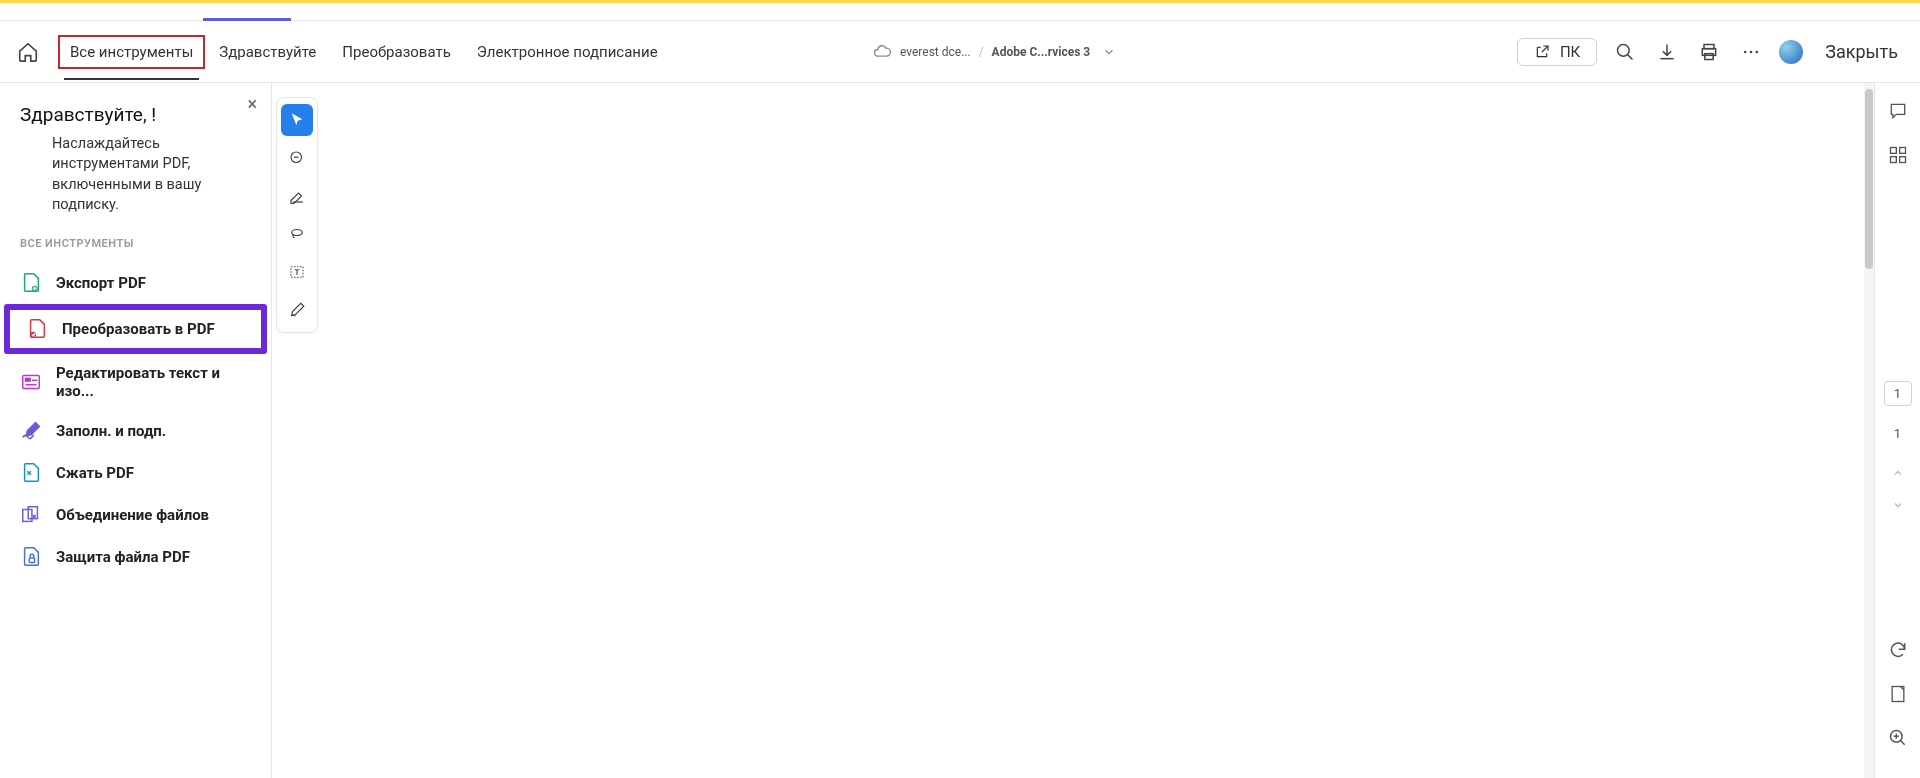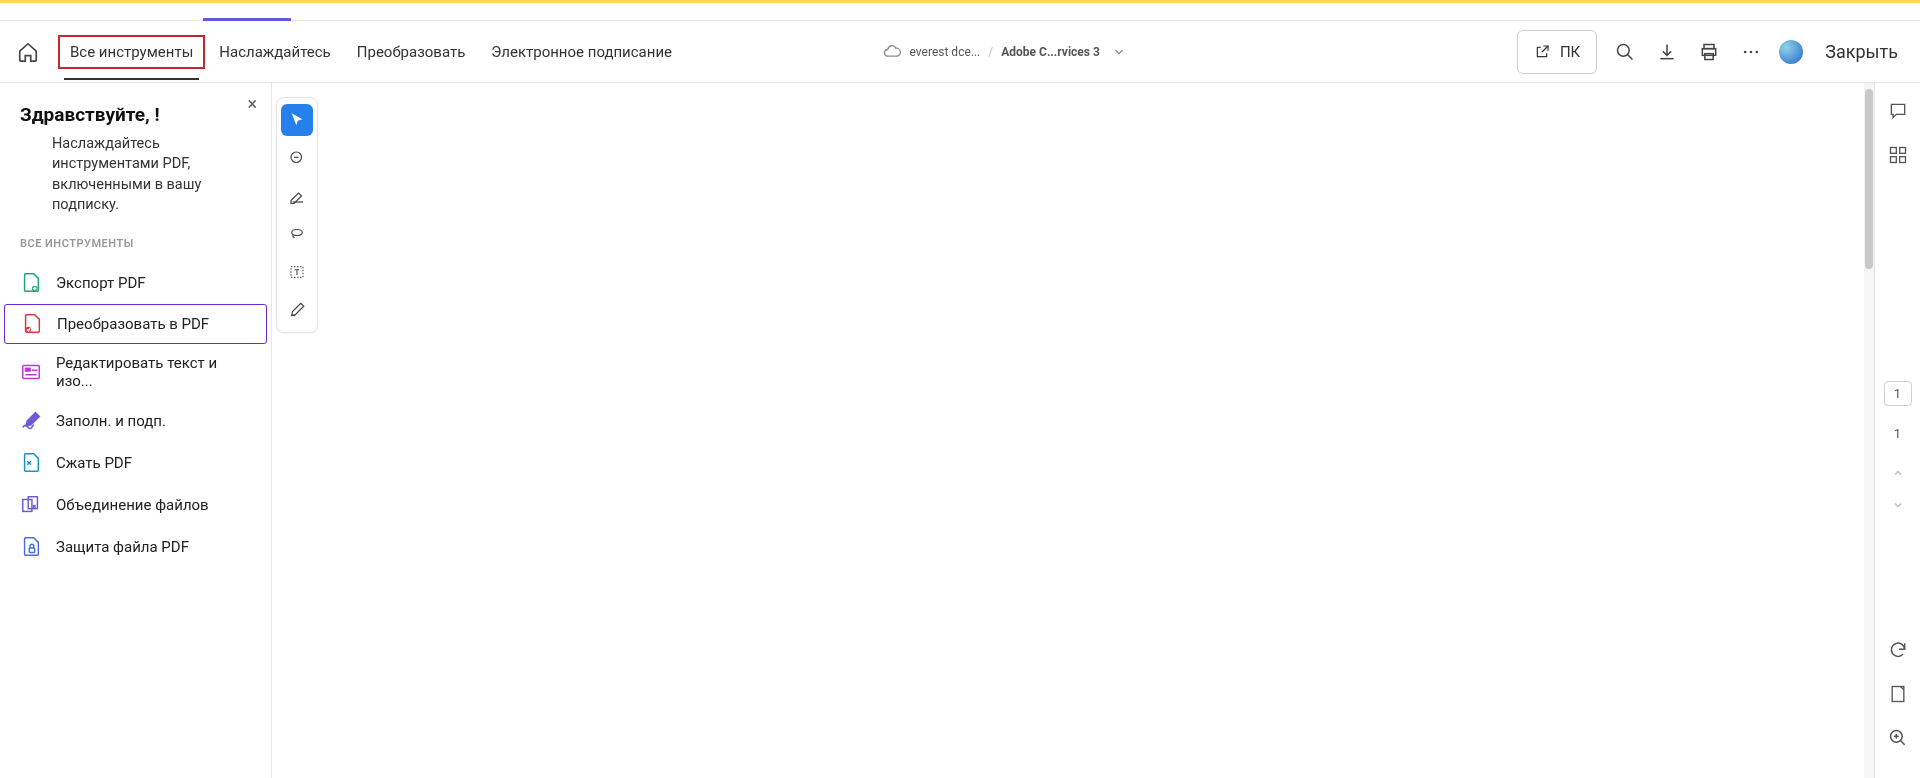--- a/index.html
+++ b/index.html
@@ -19,34 +19,34 @@
 .menu-item.highlighted { border: 2px solid #c1272d; padding: 6px 10px; }
 .menu-item.active::after { content: ""; position: absolute; left: 4px; right: 4px; bottom: -13px; height: 2px; background: #333; }
 
 .doc-info { display: flex; align-items: center; gap: 8px; margin-left: auto; margin-right: auto; font-size: 12px; color: #555; }
 .cloud-icon { color: #888; }
 .doc-sep { color: #bbb; }
 .doc-title { font-weight: 700; }
 .doc-chevron { color: #888; margin-left: 4px; }
 
 .right-controls { display: flex; align-items: center; gap: 14px; margin-left: auto; }
-.pill-btn { border: 1px solid #d0d0d0; height: 44px; padding: 0 16px; display: flex; align-items: center; gap: 10px; border-radius: 6px; font-size: 15px; cursor: pointer; color: #333; }
+.pill-btn { border: 1px solid #d0d0d0; height: 28px; padding: 0 16px; display: flex; align-items: center; gap: 10px; border-radius: 6px; font-size: 15px; cursor: pointer; color: #333; }
 .icon-btn { width: 28px; height: 28px; display: flex; align-items: center; justify-content: center; color: #444; cursor: pointer; }
 .avatar { width: 24px; height: 24px; border-radius: 50%; background: radial-gradient(circle at 30% 30%, #8fd3e8, #2566c7); display: inline-block; }
 .close-link { font-size: 18px; color: #333; cursor: pointer; padding: 0 8px; }
 
 .main-layout { display: flex; height: calc(778px - 3px - 18px - 62px); }
 
 .sidebar { width: 272px; border-right: 1px solid #e6e6e6; padding: 20px 0 0 0; position: relative; }
 .sidebar .close-panel { position: absolute; top: 10px; right: 14px; color: #666; font-size: 18px; cursor: pointer; }
-.sidebar h2 { font-size: 19px; font-weight: 700; padding: 0 20px 8px 20px; color: #111; }
+.sidebar h2 { font-size: 19px; font-weight: 400; padding: 0 20px 8px 20px; color: #111; }
 .sidebar .desc { font-size: 14.5px; color: #333; padding: 0 20px 22px 20px; line-height: 1.4; margin-left: 32px; }
 .sidebar .section-label { font-size: 11px; letter-spacing: 0.5px; color: #999; font-weight: 600; text-transform: uppercase; padding: 0 20px 12px 20px; }
-.tool-item { display: flex; align-items: center; gap: 14px; padding: 10px 20px; font-size: 15px; color: #222; cursor: pointer; }
-.tool-item.highlighted { border: 1px solid #6d28d9; border-radius: 3px; margin: 0 4px; padding: 8px 16px; }
+.tool-item { display: flex; align-items: center; gap: 14px; padding: 10px 20px; font-size: 15px; color: #222; cursor: pointer; font-weight: bold; }
+.tool-item.highlighted { border: 6px solid #6d28d9; border-radius: 3px; margin: 0 4px; padding: 8px 16px; }
 .tool-icon { width: 22px; height: 22px; display: flex; align-items: center; justify-content: center; flex-shrink: 0; }
 
 .quicktool-rail { width: 50px; padding-top: 14px; display: flex; flex-direction: column; align-items: center; gap: 10px; }
 .quicktool-rail .rail-card { background: #fff; border: 1px solid #e6e6e6; border-radius: 8px; padding: 6px 4px; display: flex; flex-direction: column; gap: 6px; box-shadow: 0 1px 3px rgba(0,0,0,0.05); }
 .rail-btn { width: 32px; height: 32px; display: flex; align-items: center; justify-content: center; cursor: pointer; border-radius: 6px; color: #444; }
 .rail-btn.active { background: #2680eb; color: #fff; }
 
 .doc-area { flex: 1; background: #fff; display: flex; }
 .page-canvas { flex: 1; background: #fff; position: relative; }
 .scrollbar-v { width: 10px; background: #f5f5f5; position: relative; }
@@ -71,21 +71,21 @@
 
 <div class="toolbar">
   <div class="home-icon">
     <svg width="22" height="22" viewBox="0 0 24 24" fill="none" stroke="currentColor" stroke-width="1.8">
         <path d="M3 11l9-8 9 8v10a1 1 0 0 1-1 1h-5v-6h-6v6H4a1 1 0 0 1-1-1z"></path>
       </svg>
   </div>
 
   <div class="menu-items">
     <div class="menu-item highlighted active">Все инструменты</div>
-    <div class="menu-item">Наслаждайтесь</div>
+    <div class="menu-item">Здравствуйте</div>
     <div class="menu-item">Преобразовать</div>
     <div class="menu-item">Электронное подписание</div>
   </div>
 
   <div class="doc-info">
     <span class="cloud-icon">
       <svg width="20" height="20" viewBox="0 0 24 24" fill="none" stroke="currentColor" stroke-width="1.6">
           <path d="M7 17a4 4 0 0 1 0-8 5 5 0 0 1 9.6-1.5A4 4 0 0 1 18 17z"></path>
         </svg>
     </span>

